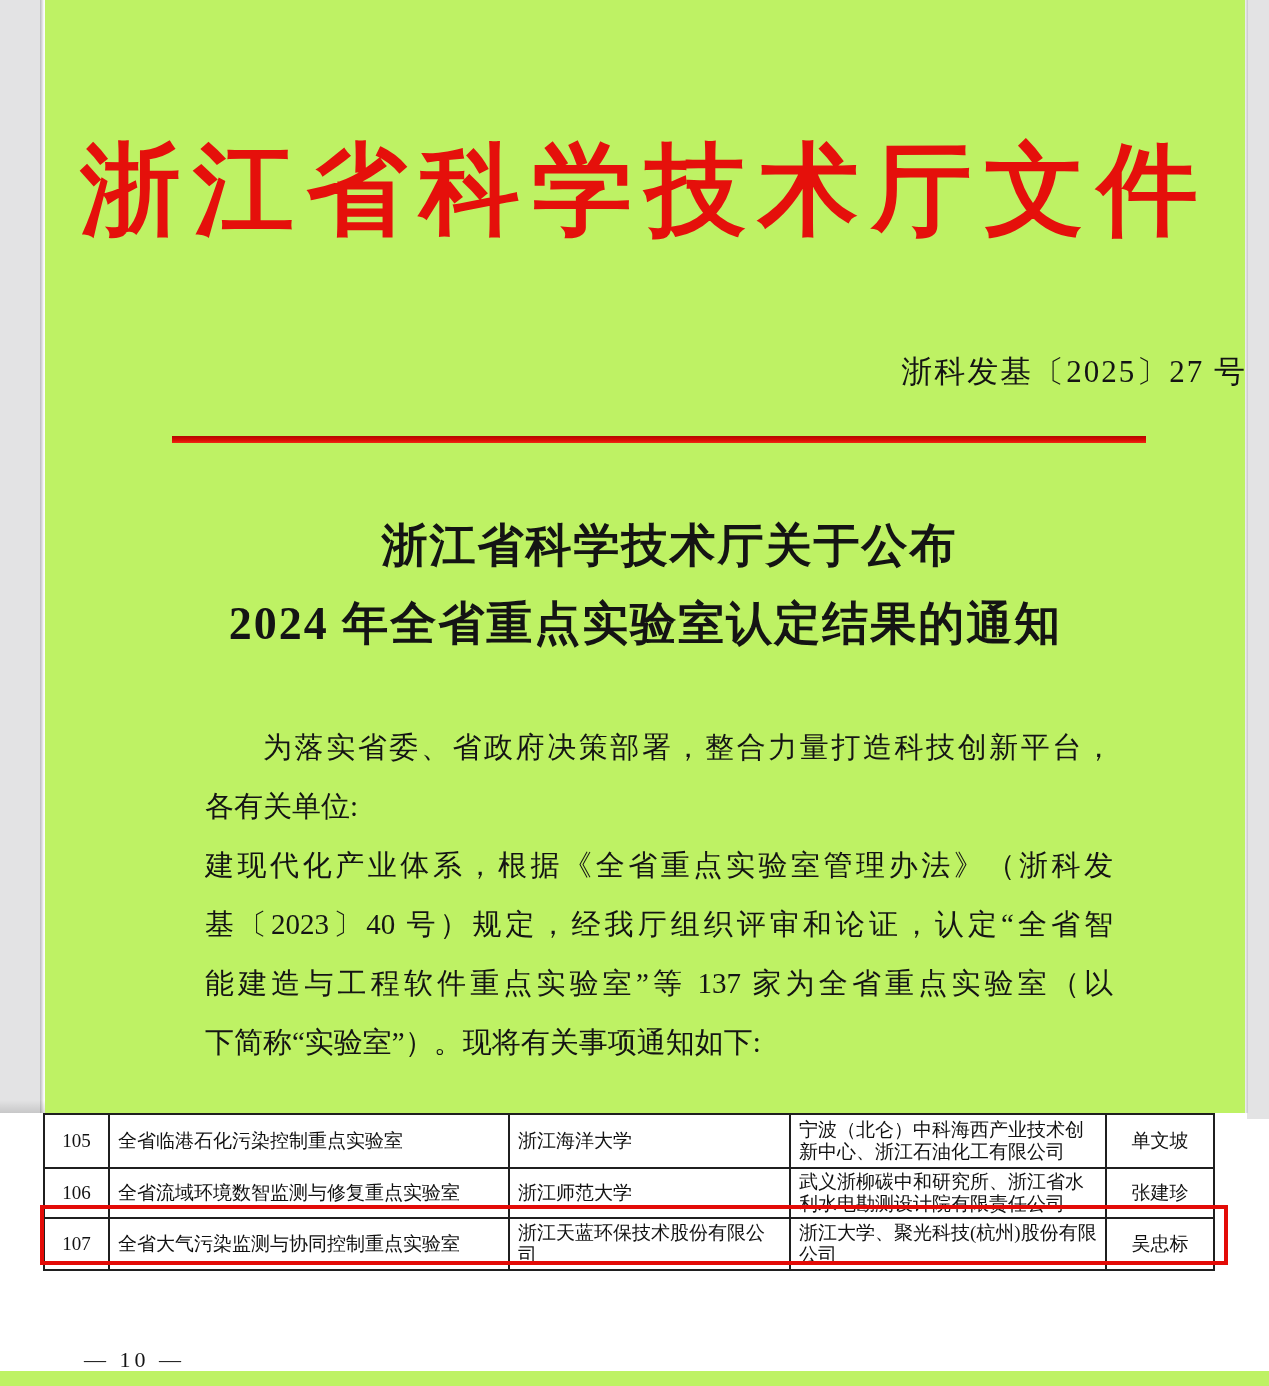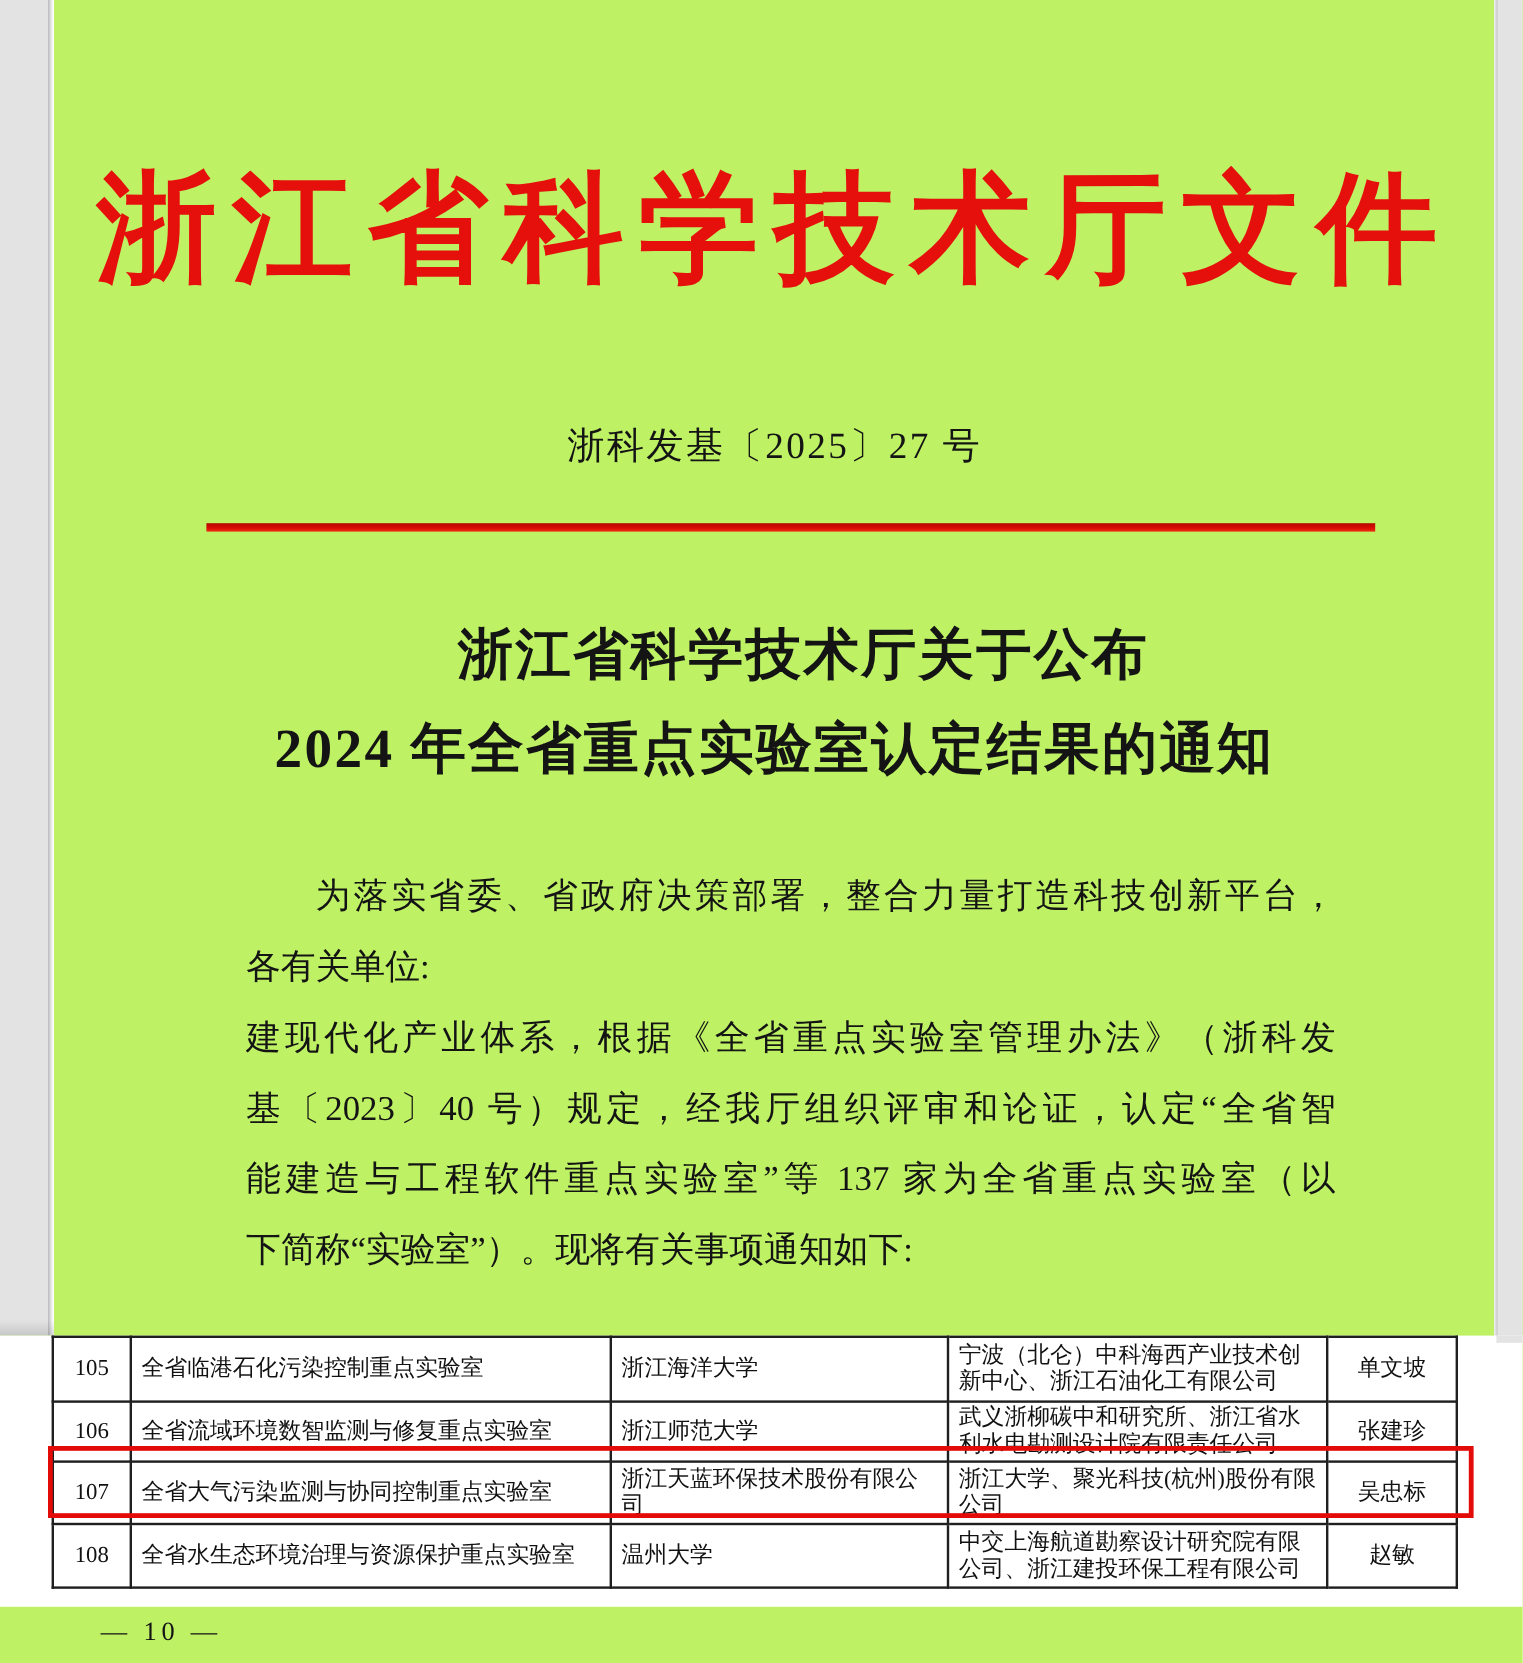--- a/index.html
+++ b/index.html
@@ -49,21 +49,21 @@
     letter-spacing: 13px;
     color: var(--title-red, #e5100b);
     white-space: nowrap;
     line-height: 110px;
   }
   .doc-number {
     position: absolute;
     left: 44px;
     top: 352px;
     width: 1203px;
-    text-align: center;
+    text-align: right;
     font-size: 31px;
     letter-spacing: 2px;
     line-height: 40px;
   }
   .red-rule {
     position: absolute;
     left: 172px;
     top: 436px;
     width: 974px;
     height: 7px;
@@ -102,21 +102,21 @@
     overflow: hidden;
   }
   .body-line.indent { padding-left: 58px; }
 
   
   .table-section {
     position: absolute;
     left: 0;
     top: 1113px;
     width: 1269px;
-    height: 226px;
+    height: 258px;
     background: #ffffff;
   }
   .gray-remnant {
     position: absolute; right: 0; top: 0; width: 22px; height: 6px;
     background: var(--margin-gray, #e3e3e4);
   }
   table.lab-table {
     position: absolute;
     left: 43px;
     top: 0;
@@ -220,27 +220,20 @@
             <td>武义浙柳碳中和研究所、浙江省水利水电勘测设计院有限责任公司</td>
             <td>张建珍</td>
           </tr>
           <tr>
             <td>107</td>
             <td>全省大气污染监测与协同控制重点实验室</td>
             <td>浙江天蓝环保技术股份有限公司</td>
             <td>浙江大学、聚光科技(杭州)股份有限公司</td>
             <td>吴忠标</td>
           </tr>
-          <tr>
-            <td>108</td>
-            <td>全省水生态环境治理与资源保护重点实验室</td>
-            <td>温州大学</td>
-            <td>中交上海航道勘察设计研究院有限公司、浙江建投环保工程有限公司</td>
-            <td>赵敏</td>
-          </tr>
         </tbody>
     </table>
 
     <div class="highlight-box"></div>
 
     <div class="page-number">— 10 —</div>
   </div>
 
 </div>
 

